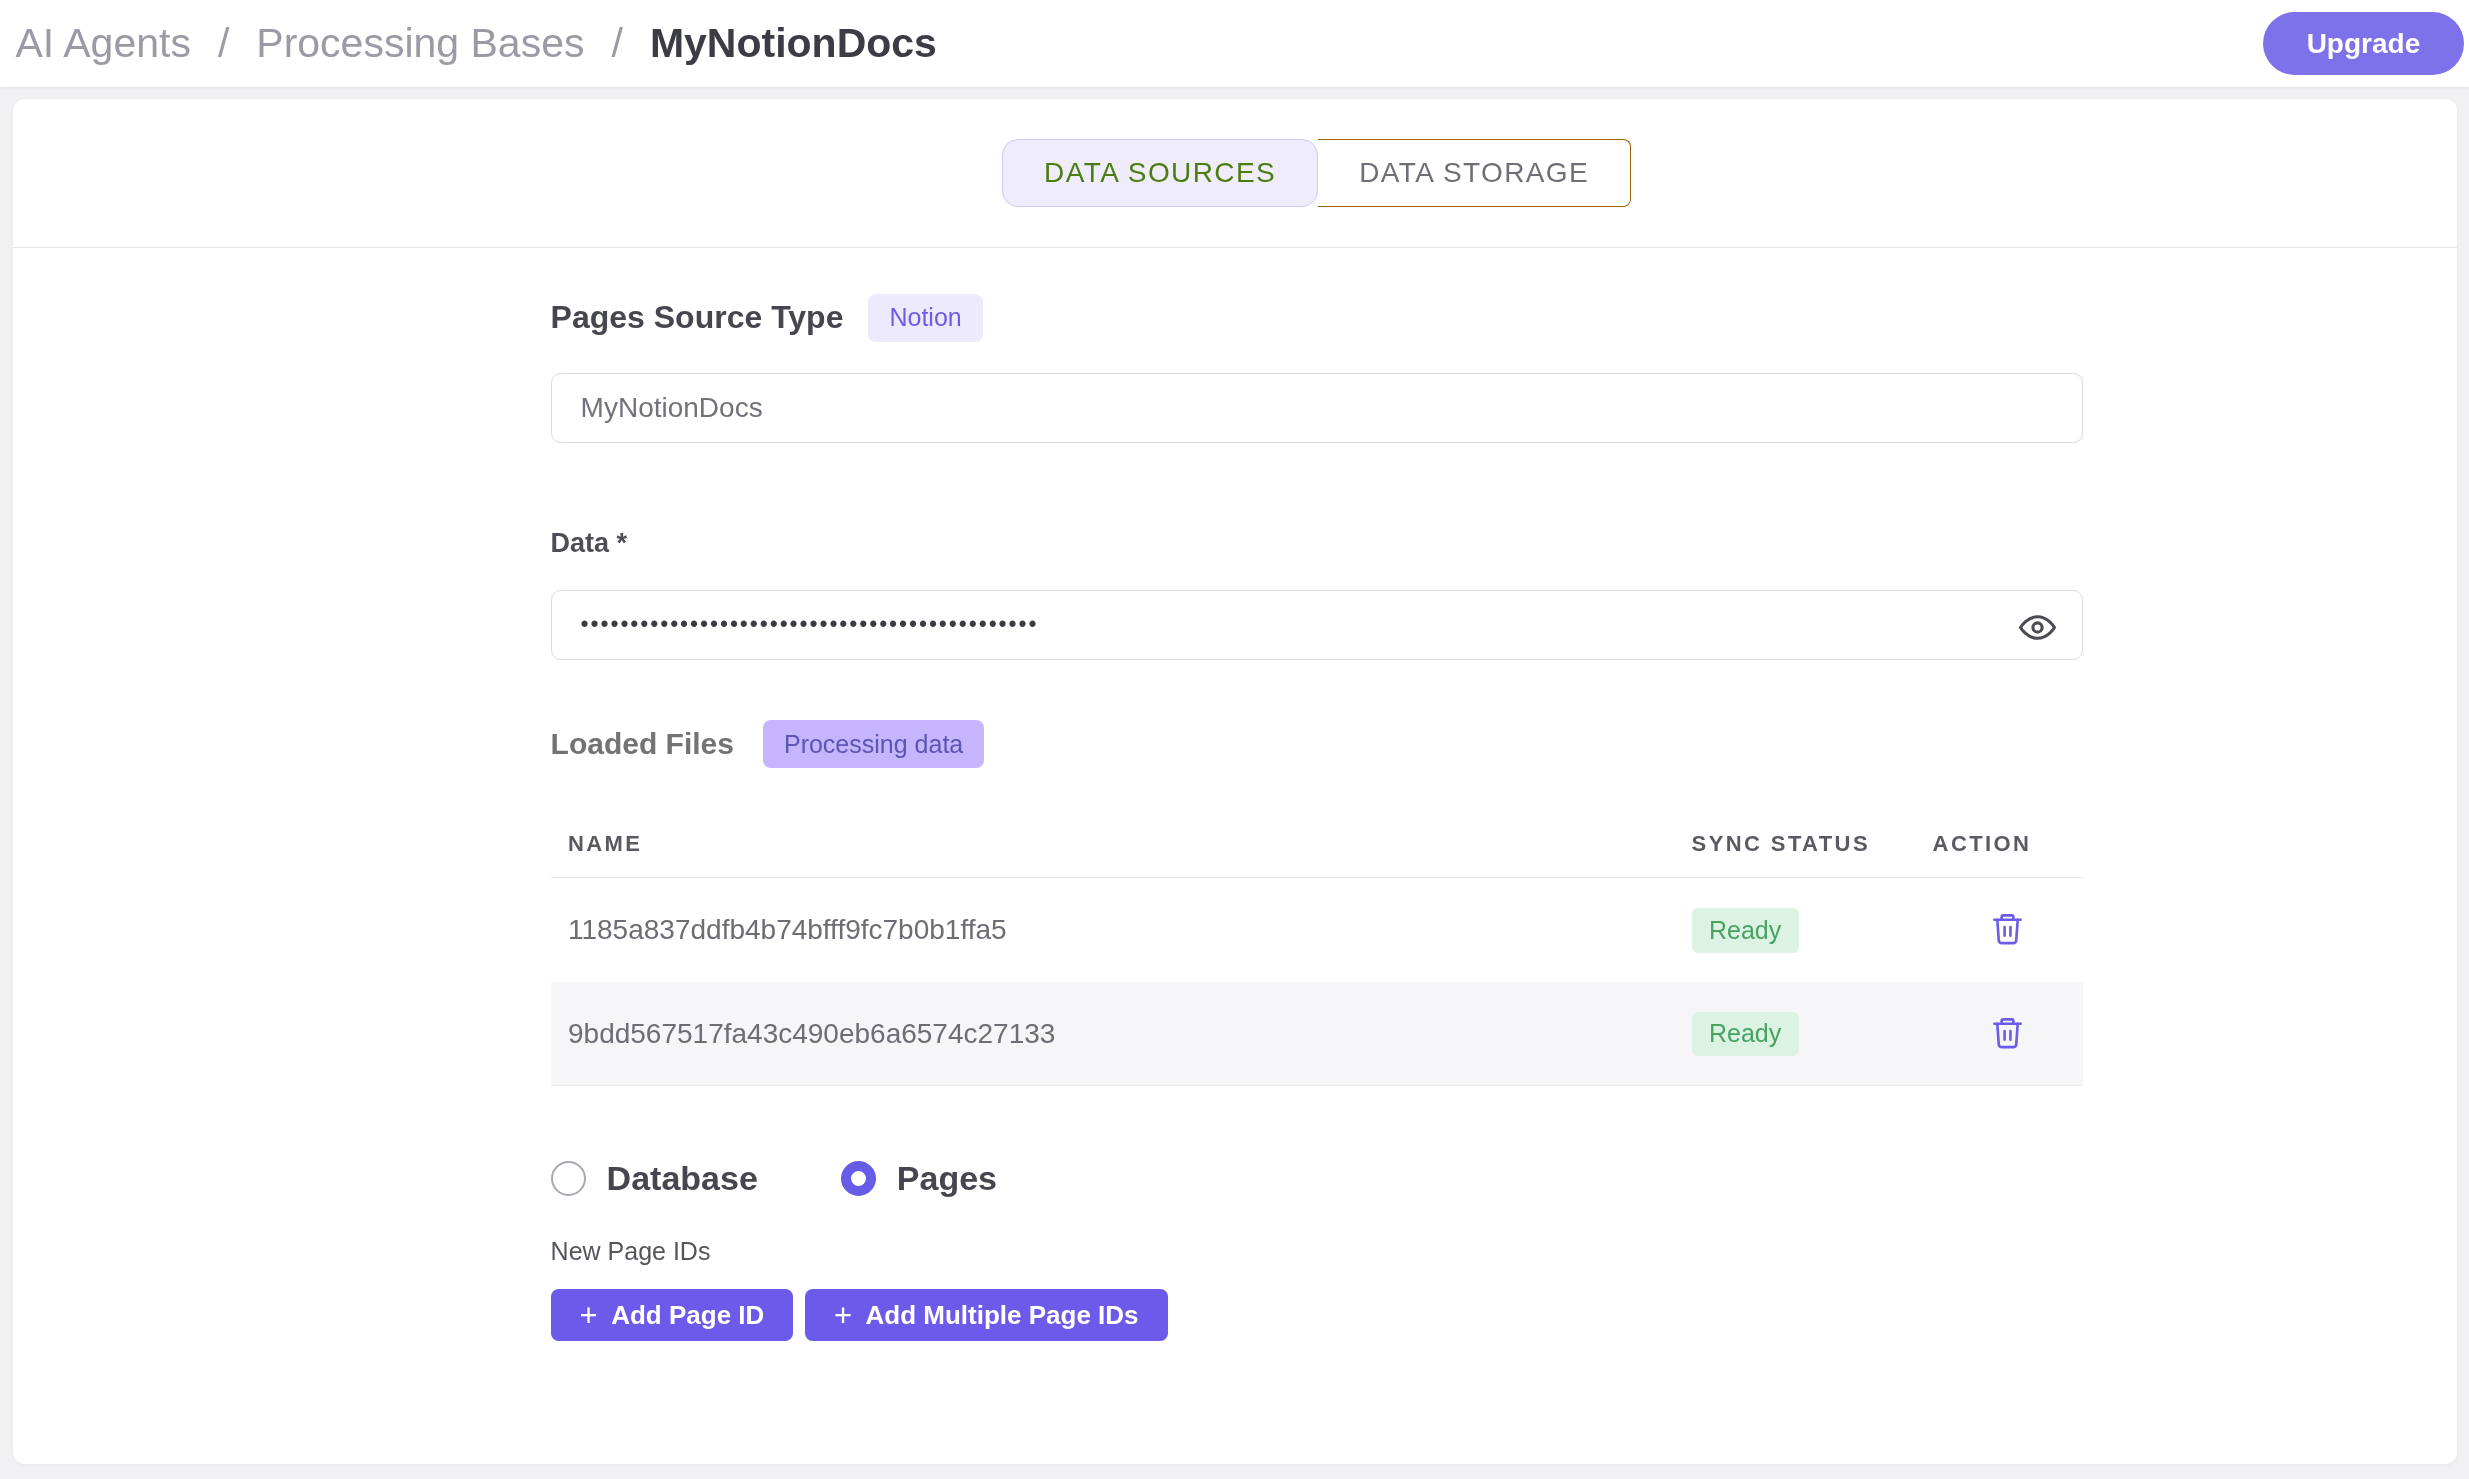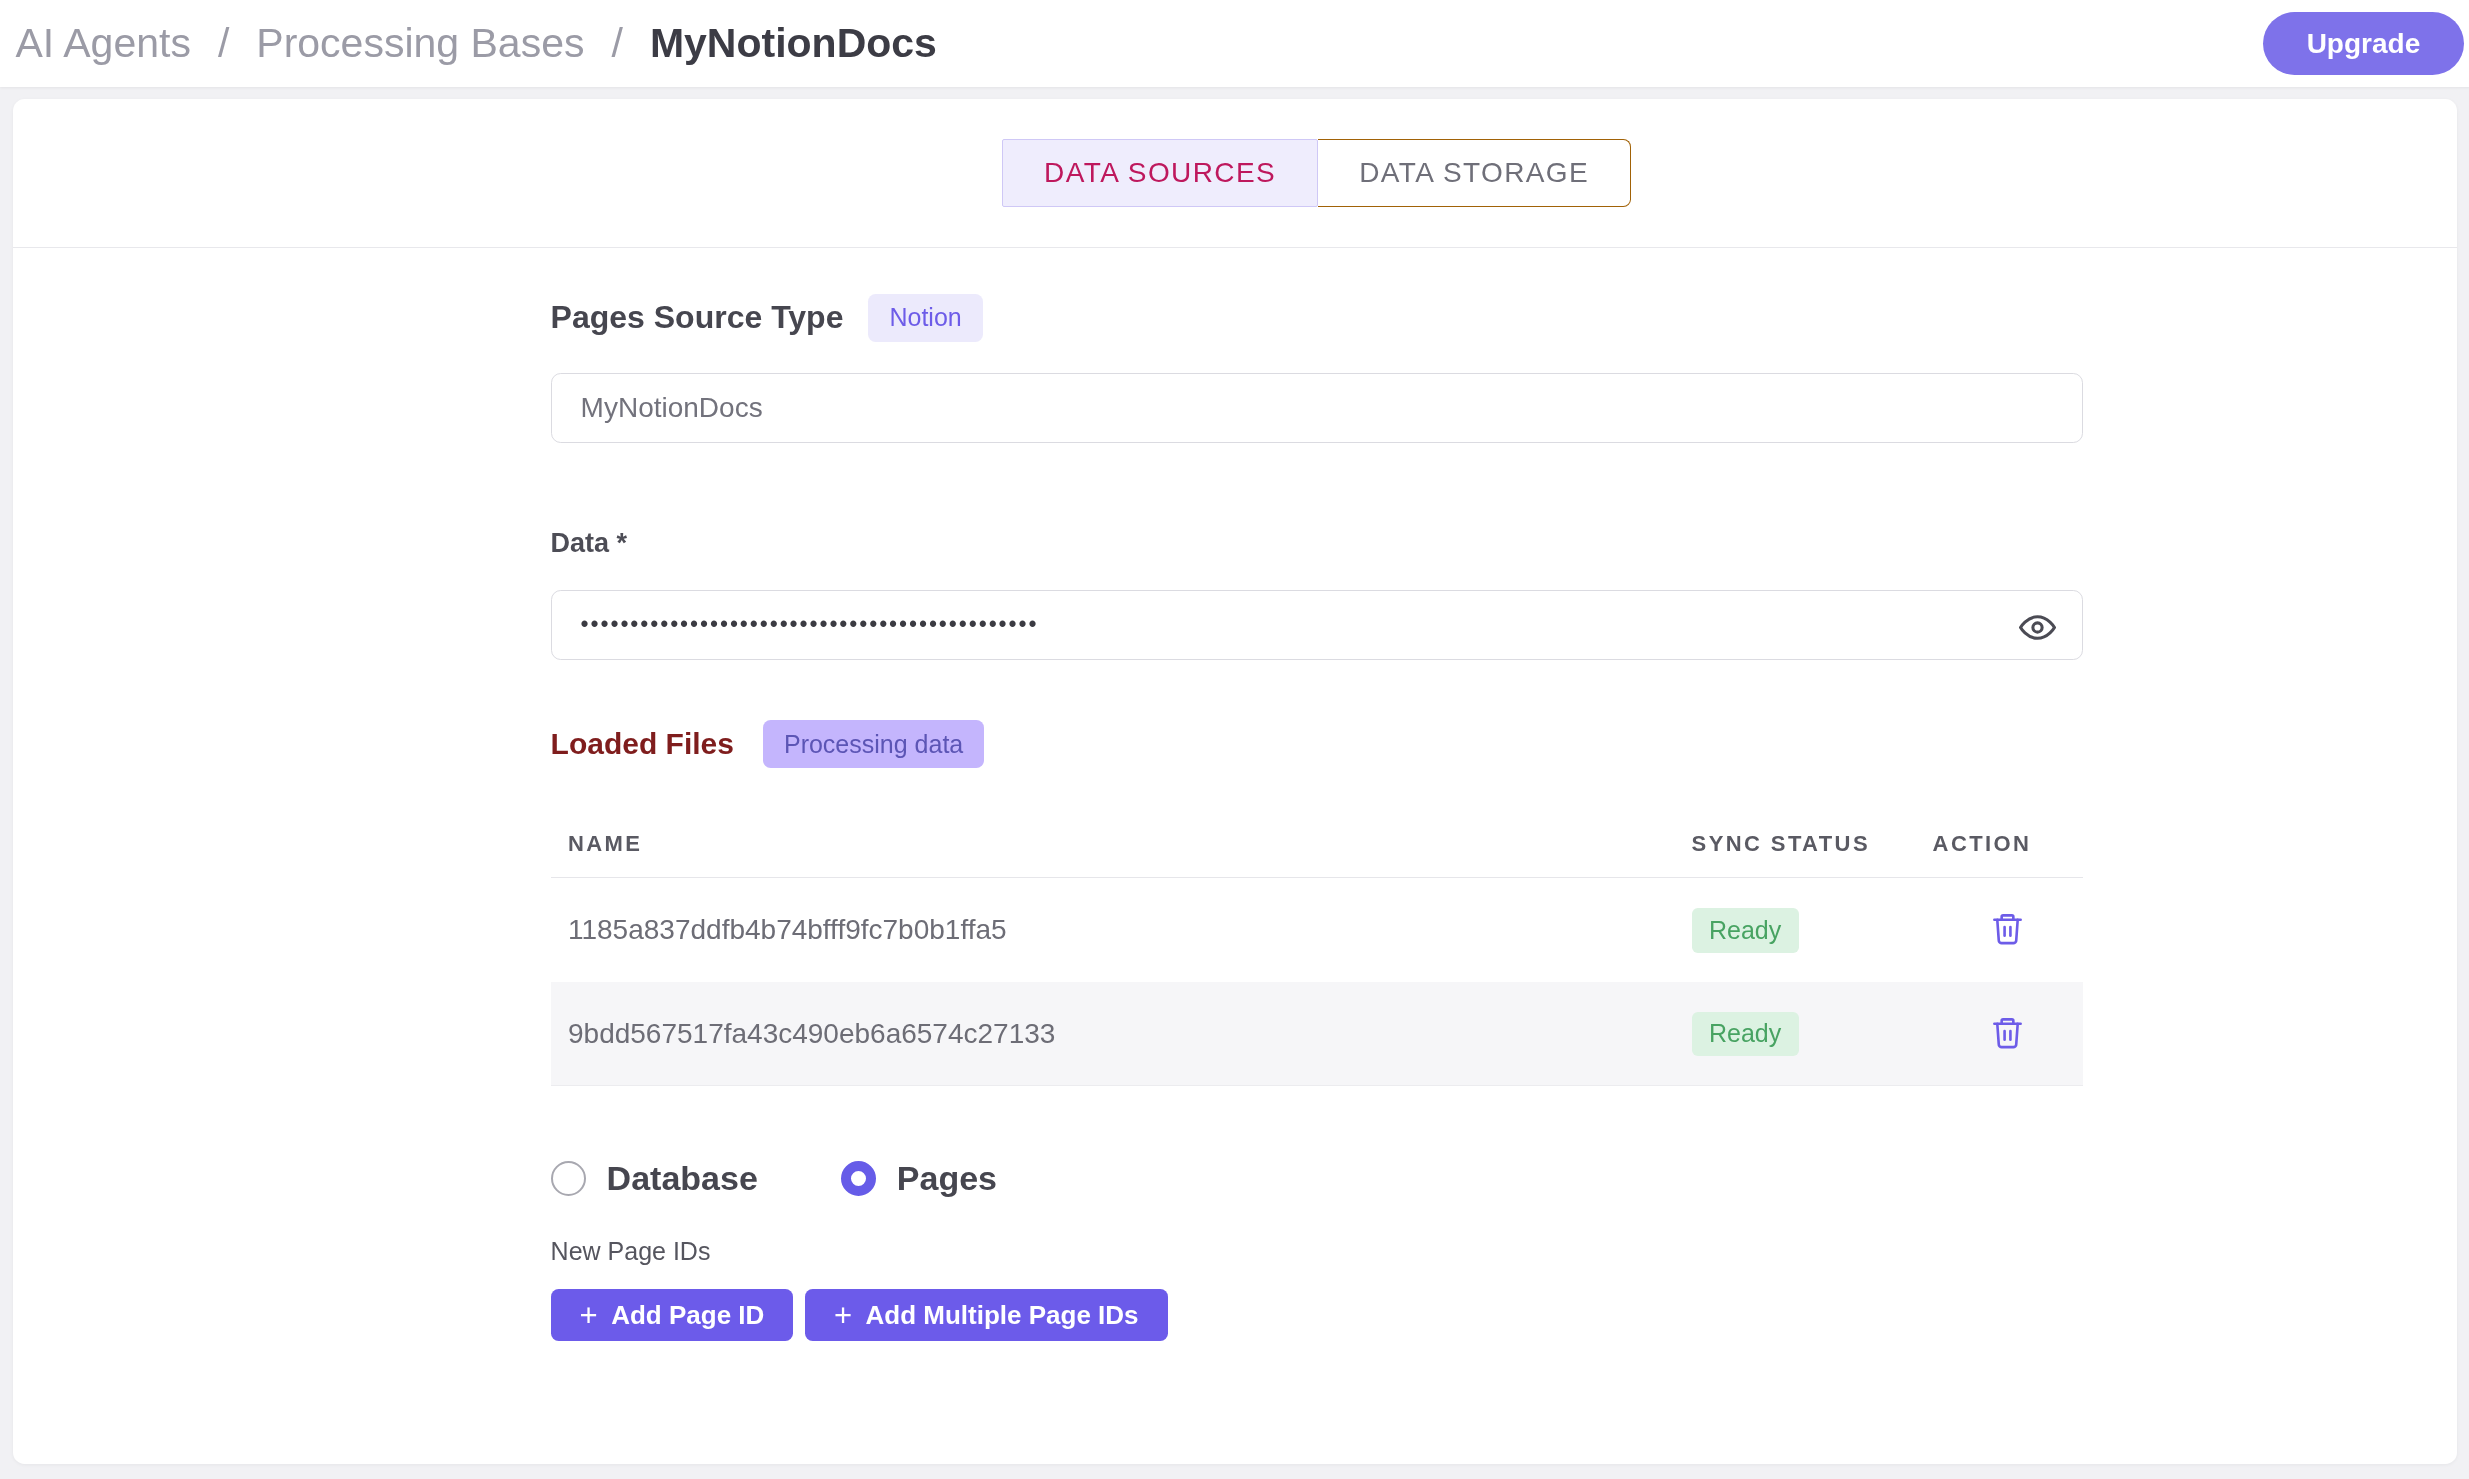--- a/index.html
+++ b/index.html
@@ -41,22 +41,22 @@
   .tabs-wrap { padding-top:40px; }
   .tabs { display:flex; justify-content:center; }
   .tab {
     font-family:inherit; cursor:pointer;
     font-size:28px; letter-spacing:1.4px; font-weight:500;
     height:68px; padding:0 41px;
     background:#ffffff; border:1px solid #a16207; color:#6f6f79;
     display:flex; align-items:center;
   }
   .tab.active {
-    background:#efedfd; border:1px solid #cfc8f6; color:#be185d;
-    border-radius:2px;
+    background:#efedfd; border:1px solid #cfc8f6; color:#4d7c0f;
+    border-radius:16px;
   }
   .tab.inactive { border-left:none; border-radius:0 7.7px 7.7px 0; }
   .divider { border-bottom:1px solid #e8e8ec; margin-top:40px; }
   
   .dst-row { display:flex; align-items:center; gap:25px; margin-top:46px; }
   .h1 { font-size:32px; font-weight:700; color:#46464f; }
   .badge-purple {
     background:#eceafc; color:#6d5ce8;
     font-size:25px; padding:9.7px 21px; border-radius:7.7px;
   }
@@ -69,21 +69,21 @@
     font-size:28px; color:#72727c; background:#ffffff;
     outline:none;
   }
   .token-input { font-size:23px; letter-spacing:1.9px; color:#3b3b42; padding-right:87px; }
   .eye-btn {
     position:absolute; right:23px; top:15.4px;
     background:none; border:none; cursor:pointer; padding:3.9px;
   }
   
   .lf-row { display:flex; align-items:center; gap:29px; margin-top:60px; }
-  .h2 { font-size:30px; font-weight:700; color:#7f1d1d; }
+  .h2 { font-size:30px; font-weight:700; color:#737373; }
   .badge-processing {
     background:#c4b5fd; color:#5c55b5;
     font-size:25px; padding:9.7px 21px; border-radius:7.7px;
   }
   .table { margin-top:42px; }
   .trow {
     display:grid; grid-template-columns:1141px 241px 150px;
     align-items:center;
   }
   .thead {

